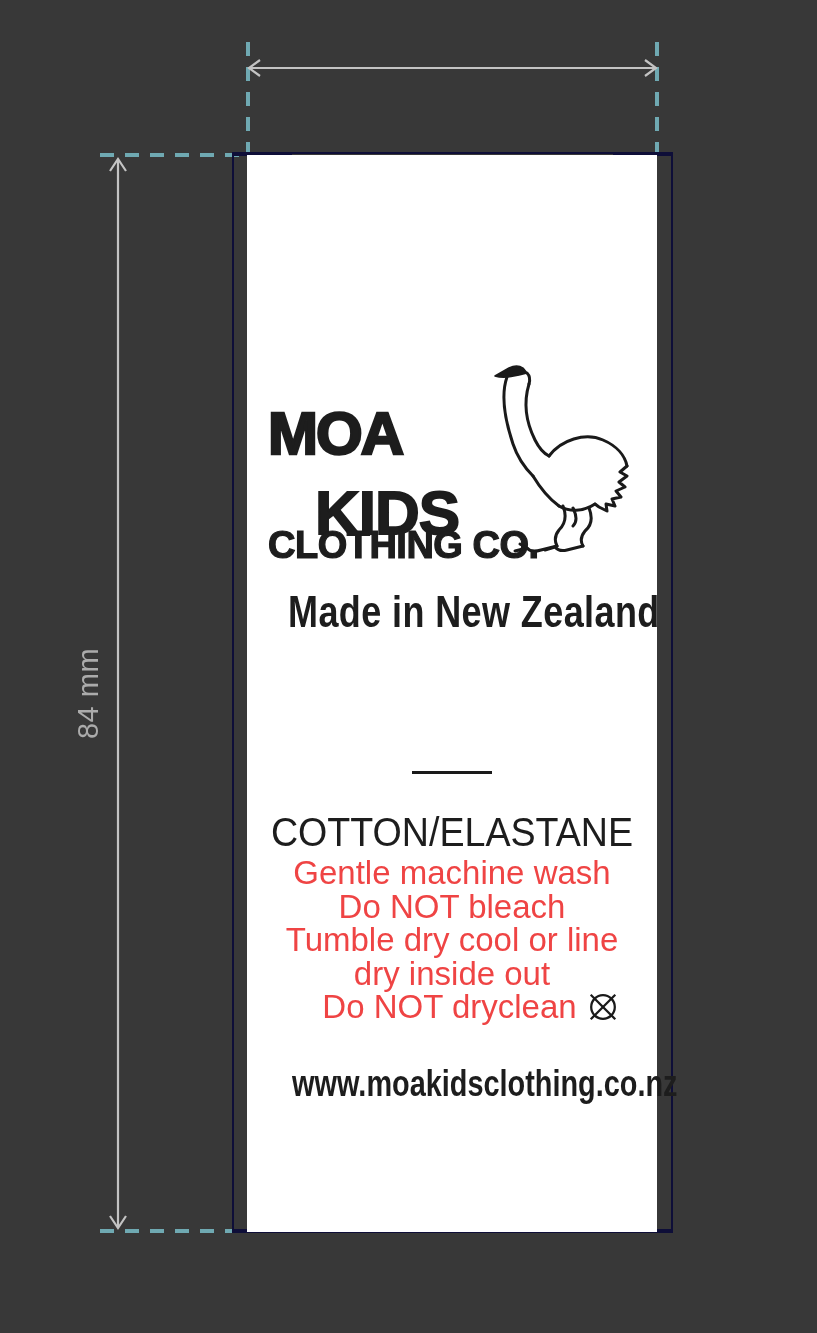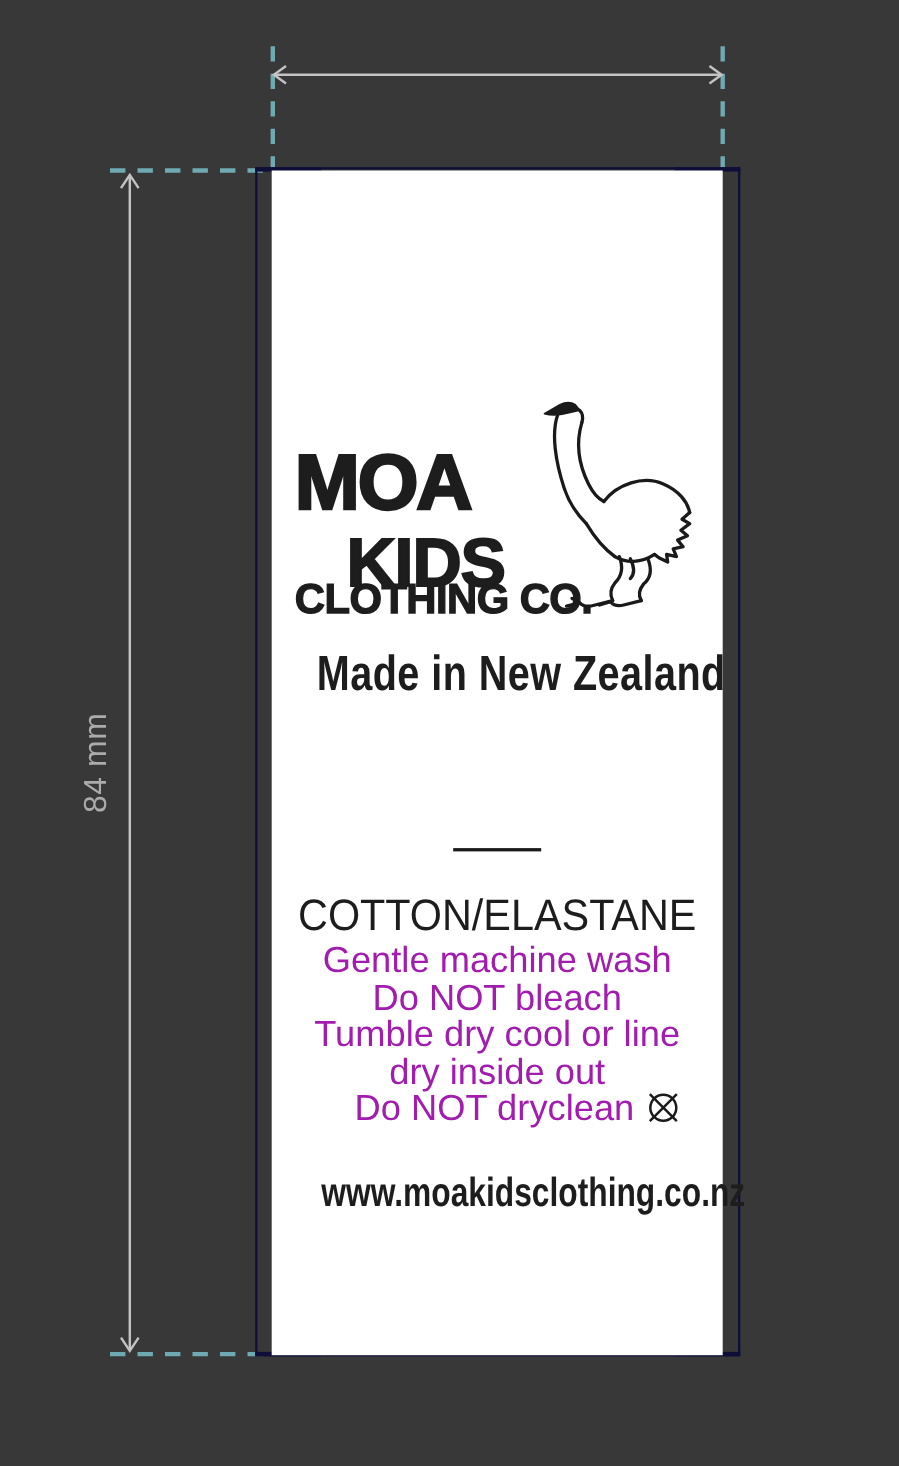--- a/index.html
+++ b/index.html
@@ -47,21 +47,21 @@
   #tick-bl { left: 232px; top: 1229px; }
   #tick-br { left: 613px; top: 1229px; }
   #label-front {
     position: absolute;
     left: 247px; top: 155px; width: 410px; height: 1077px;
     background: #ffffff;
   }
   #logo-block { position: absolute; left: 21px; top: 0; width: 238px; }
   #logo-name-top {
     position: absolute; left: 0; top: 244px; width: 238px;
-    font-size: 71px; font-weight: 900; letter-spacing: -2px;
+    font-size: 60px; font-weight: 900; letter-spacing: -2px;
     color: #1d1d1d; -webkit-text-stroke: 2.5px #1d1d1d;
   }
   #logo-name-mid {
     position: absolute; left: 0; top: 322px; width: 238px; text-align: center;
     font-size: 62px; font-weight: 900; letter-spacing: -1px;
     color: #1d1d1d; -webkit-text-stroke: 1.8px #1d1d1d;
   }
   #logo-name-bottom {
     position: absolute; left: 0; top: 369px; width: 245px;
     font-size: 38px; font-weight: 900; letter-spacing: -0.5px;
@@ -79,21 +79,21 @@
     position: absolute; left: 165px; top: 616px; width: 80px; height: 3px;
     background: #1a1a1a;
   }
   #fabric-text {
     position: absolute; left: 0; top: 655px; width: 410px;
     text-align: center; font-size: 40px; font-weight: 400;
     color: #1d1d1d; transform: scaleX(0.94); white-space: nowrap;
   }
   #care-block {
     position: absolute; left: 0; top: 701px; width: 410px;
-    text-align: center; font-size: 33px; font-weight: 400; color: #a21caf;
+    text-align: center; font-size: 33px; font-weight: 400; color: #ef4444;
   }
   .care-line { line-height: 33.5px; white-space: nowrap; }
   #care-dryclean-line {
     display: flex; justify-content: center; gap: 9px;
     line-height: 33.5px;
     margin-left: 38px;
   }
   #website-text {
     position: absolute; left: 0; top: 908px; width: 410px;
     text-align: center; font-size: 37px; font-weight: 700;

